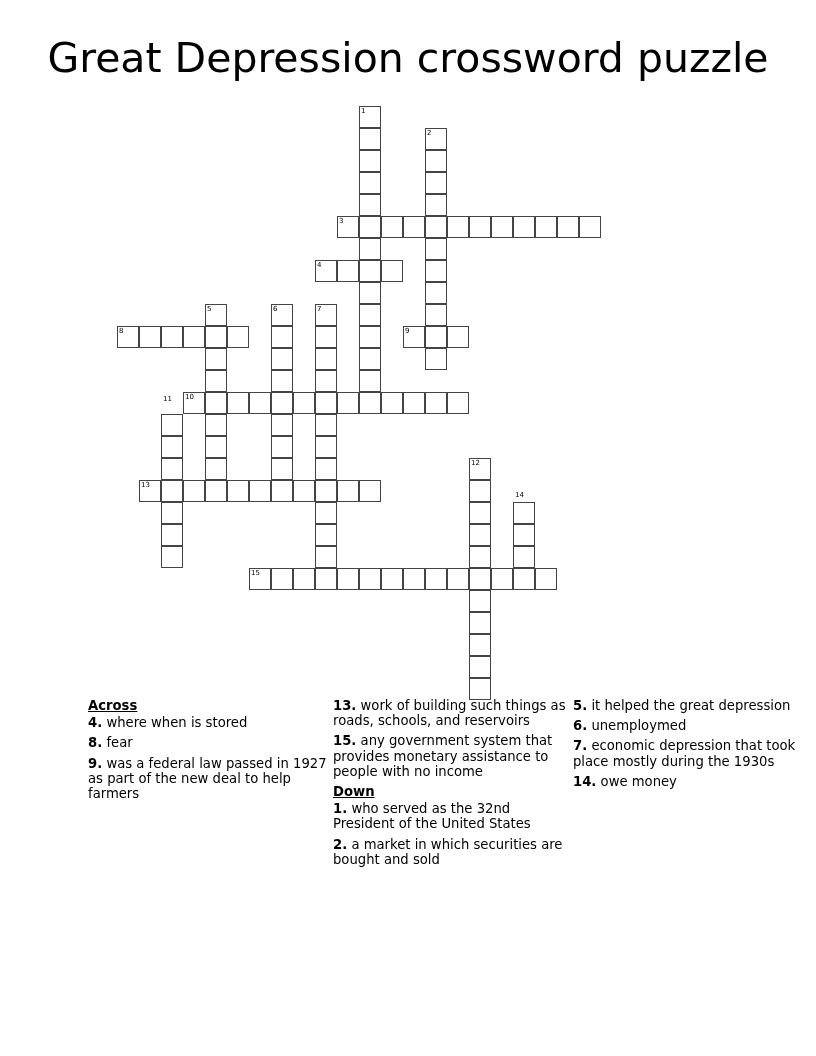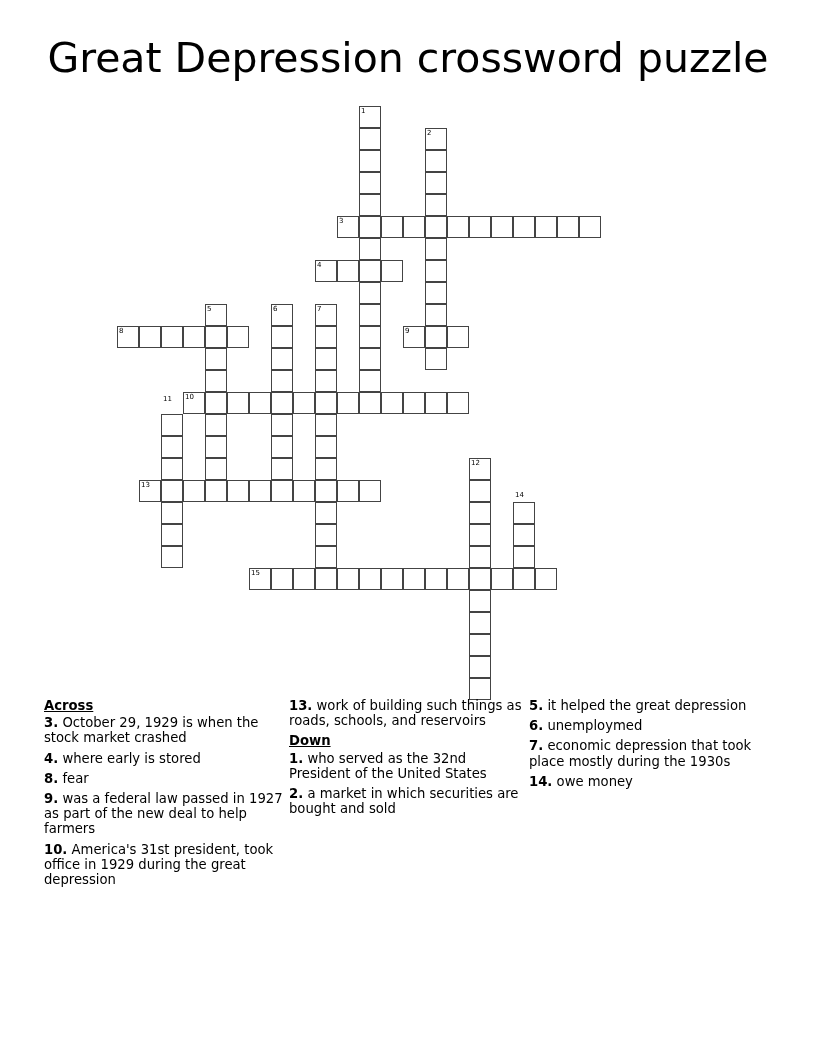--- a/index.html
+++ b/index.html
@@ -20,20 +20,21 @@
   }
   .cnum{
     position:absolute;font-size:7px;line-height:7px;
     font-family:"DejaVu Sans","Liberation Sans",sans-serif;
     color:#000;z-index:5;pointer-events:none;
   }
   #clues{position:absolute;left:44px;top:698px;width:736px;height:300px;}
   .clue-col{
     position:absolute;top:0;font-size:13.2px;line-height:15.2px;
     font-family:"DejaVu Sans","Liberation Sans",sans-serif;
+    margin-left:44px;
   }
   #col-a{left:0px;width:240px;}
   #col-b{left:245px;width:235px;}
   #col-c{left:485px;width:250px;}
   .sec-head{font-weight:bold;text-decoration:underline;margin-bottom:2px;font-size:13.2px;}
   .clue{margin-bottom:5px;}
   .clue b{font-weight:bold;}
 </style>
 </head>
 <body>
@@ -179,28 +180,27 @@
     <div class="cnum" style="left: 163px; top: 396px;">11</div>
     <div class="cnum" style="left: 471px; top: 460px;">12</div>
     <div class="cnum" style="left: 141px; top: 482px;">13</div>
     <div class="cnum" style="left: 515px; top: 492px;">14</div>
     <div class="cnum" style="left: 251px; top: 570px;">15</div>
   </div>
 
 <div id="clues">
   <div class="clue-col" id="col-a">
       <div class="sec-head">Across</div>
-      <div class="clue"><b>3.</b><span> October 29, 1929 is when the stock market crashed</span></div>
-      <div class="clue"><b>4.</b><span> where early is stored</span></div>
+      <div class="clue"><b>4.</b><span> where when is stored</span></div>
       <div class="clue"><b>8.</b><span> fear</span></div>
       <div class="clue"><b>9.</b><span> was a federal law passed in 1927 as part of the new deal to help farmers</span></div>
-      <div class="clue"><b>10.</b><span> America's 31st president, took office in 1929 during the great depression</span></div>
     </div>
   <div class="clue-col" id="col-b">
       <div class="clue"><b>13.</b><span> work of building such things as roads, schools, and reservoirs</span></div>
+      <div class="clue"><b>15.</b><span> any government system that provides monetary assistance to people with no income</span></div>
       <div class="sec-head">Down</div>
       <div class="clue"><b>1.</b><span> who served as the 32nd President of the United States</span></div>
       <div class="clue"><b>2.</b><span> a market in which securities are bought and sold</span></div>
     </div>
   <div class="clue-col" id="col-c">
       <div class="clue"><b>5.</b><span> it helped the great depression</span></div>
       <div class="clue"><b>6.</b><span> unemploymed</span></div>
       <div class="clue"><b>7.</b><span> economic depression that took place mostly during the 1930s</span></div>
       <div class="clue"><b>14.</b><span> owe money</span></div>
     </div>

